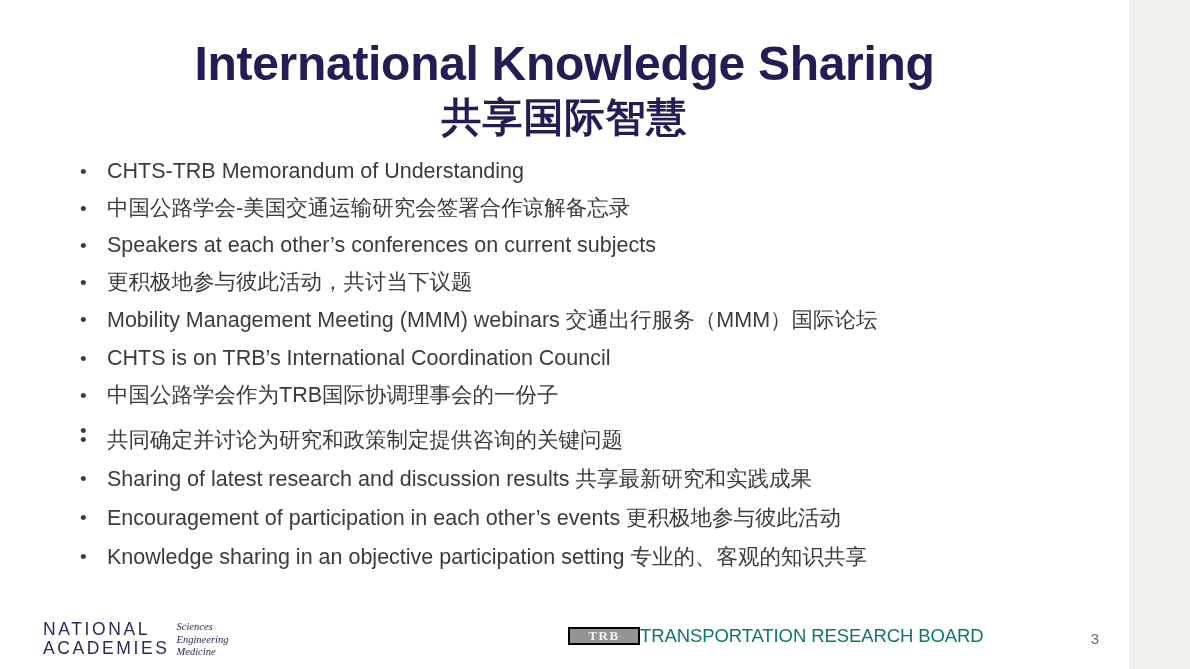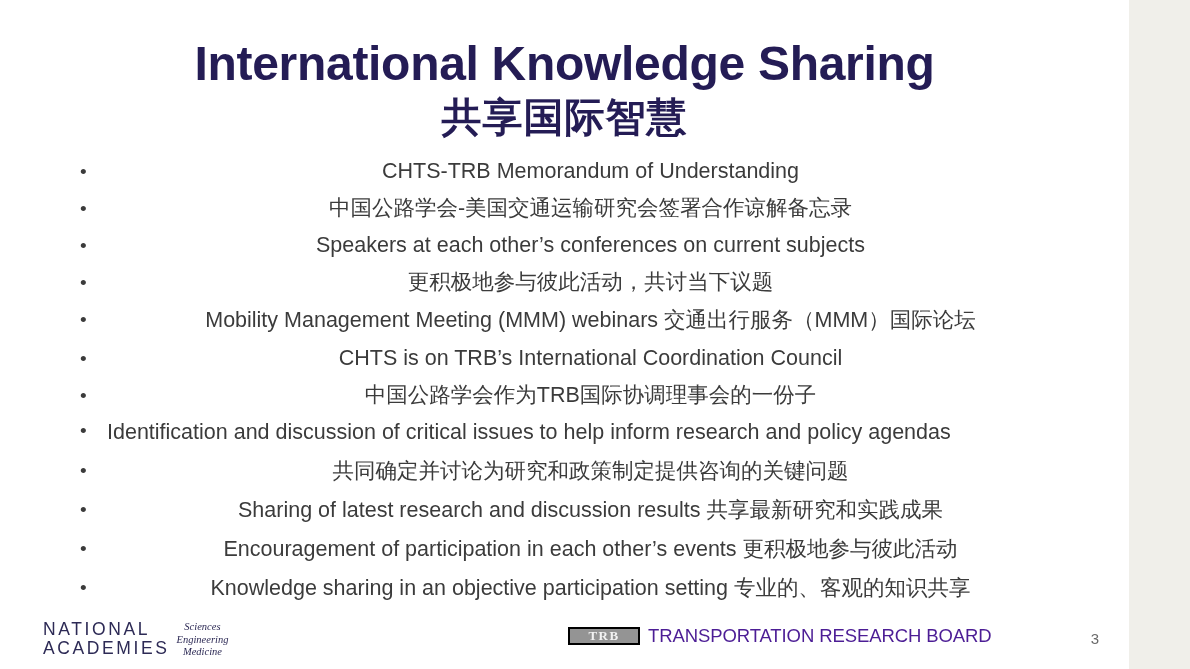--- a/index.html
+++ b/index.html
@@ -82,21 +82,20 @@
     left: 6px;
     top: 0;
     width: 14px;
     color: #3b3b3b;
     font-size: 19px;
     line-height: 37px;
     text-align: left;
   }
   .bullet .btext {
     display: block;
-    text-align: center;
   }
   
   .bullet.justify {
     line-height: 31px;
     padding-top: 3px;
     padding-bottom: 4px;
   }
   .bullet.justify .marker { line-height: 34px; }
   .bullet.justify .btext {
     text-align: justify;
@@ -133,21 +132,21 @@
   #nas-words div { white-space: nowrap; }
   #nas-sub {
     margin-left: 7px;
     margin-top: 1px;
     color: #2d2a55;
     font-family: "Liberation Serif", serif;
     font-style: italic;
     font-size: 10.5px;
     line-height: 12.6px;
   }
-  #nas-sub div { white-space: nowrap; text-align: center; }
+  #nas-sub div { white-space: nowrap; }
 
   
   #trb-logo {
     position: absolute;
     left: 568px;
     top: 14px;
     display: flex;
     align-items: center;
   }
   #trb-mark {
@@ -162,22 +161,21 @@
   }
   #trb-mark span {
     color: #f2f2f2;
     font-family: "Liberation Serif", serif;
     font-weight: bold;
     font-size: 13px;
     letter-spacing: 1.4px;
     line-height: 13px;
   }
   #trb-name {
-    margin-left: 8px;
-    color: #4c1d95;
+    color: #0f766e;
     font-family: "Liberation Sans", sans-serif;
     font-size: 18.5px;
     line-height: 19px;
     letter-spacing: -0.1px;
     white-space: nowrap;
   }
 
   
   #slide-number {
     position: absolute;
@@ -235,21 +233,20 @@
       <span class="btext">CHTS is on TRB’s International Coordination Council</span>
     </div>
 
     <div class="bullet">
       <span class="marker">•</span>
       <span class="btext">中国公路学会作为TRB国际协调理事会的一份子</span>
     </div>
 
     <div class="bullet justify">
       <span class="marker">•</span>
-      <span class="btext">Identification and discussion of critical issues to help inform research and policy agendas</span>
     </div>
 
     <div class="bullet loose">
       <span class="marker">•</span>
       <span class="btext">共同确定并讨论为研究和政策制定提供咨询的关键问题</span>
     </div>
 
     <div class="bullet loose">
       <span class="marker">•</span>
       <span class="btext">Sharing of latest research and discussion results 共享最新研究和实践成果</span>

